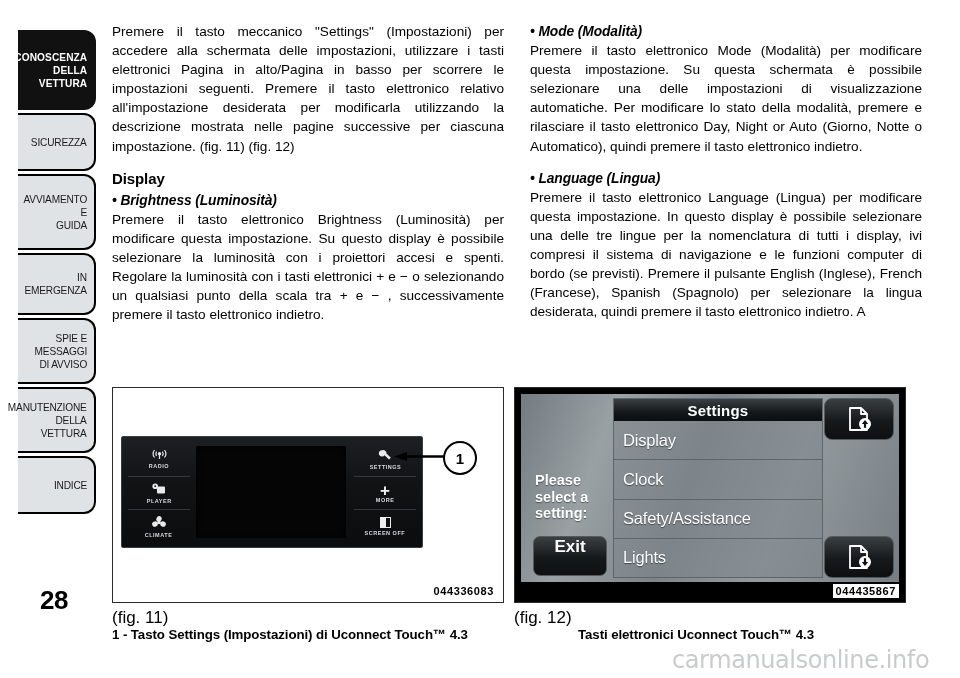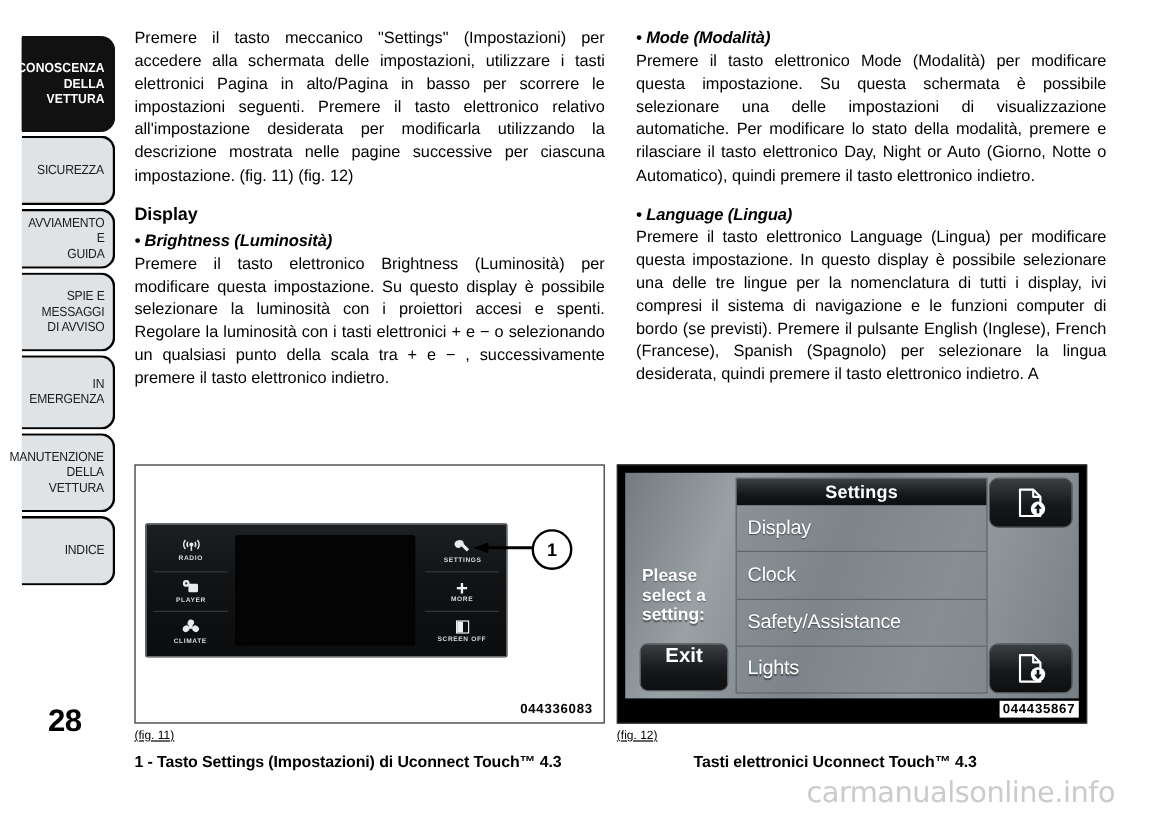--- a/index.html
+++ b/index.html
@@ -104,23 +104,22 @@
     font-weight:bold;
     letter-spacing:0.6px;
     background:#fff;
     color:#000;
     padding:1px 3px;
     font-family:"Liberation Sans", sans-serif;
   }
 
   .fig-caption{
     position:absolute;
-    font-size:10px;
-    color:#000;
-    text-decoration:underline;
+    font-size:17px;
+    color:#000;
   }
   .fig-caption.l{left:112px;top:608px;}
   .fig-caption.r{left:514px;top:608px;}
   .fig-sub{
     position:absolute;
     font-size:13.3px;
     font-weight:bold;
     letter-spacing:-0.1px;
     color:#000;
   }
@@ -273,33 +272,33 @@
 
   <div class="tab-rail">
     <div class="tab active" style="height:80px">
       <span class="tab-label">CONOSCENZA
 DELLA
 VETTURA</span>
     </div>
     <div class="tab" style="height:58px">
       <span class="tab-label">SICUREZZA</span>
     </div>
-    <div class="tab" style="height:50px">
+    <div class="tab" style="height:76px">
       <span class="tab-label">AVVIAMENTO
 E
 GUIDA</span>
+    </div>
+    <div class="tab" style="height:62px">
+      <span class="tab-label">IN
+EMERGENZA</span>
     </div>
     <div class="tab" style="height:66px">
       <span class="tab-label">SPIE E
 MESSAGGI
 DI AVVISO</span>
-    </div>
-    <div class="tab" style="height:62px">
-      <span class="tab-label">IN
-EMERGENZA</span>
     </div>
     <div class="tab" style="height:66px">
       <span class="tab-label">MANUTENZIONE
 DELLA
 VETTURA</span>
     </div>
     <div class="tab" style="height:58px">
       <span class="tab-label">INDICE</span>
     </div>
   </div>

